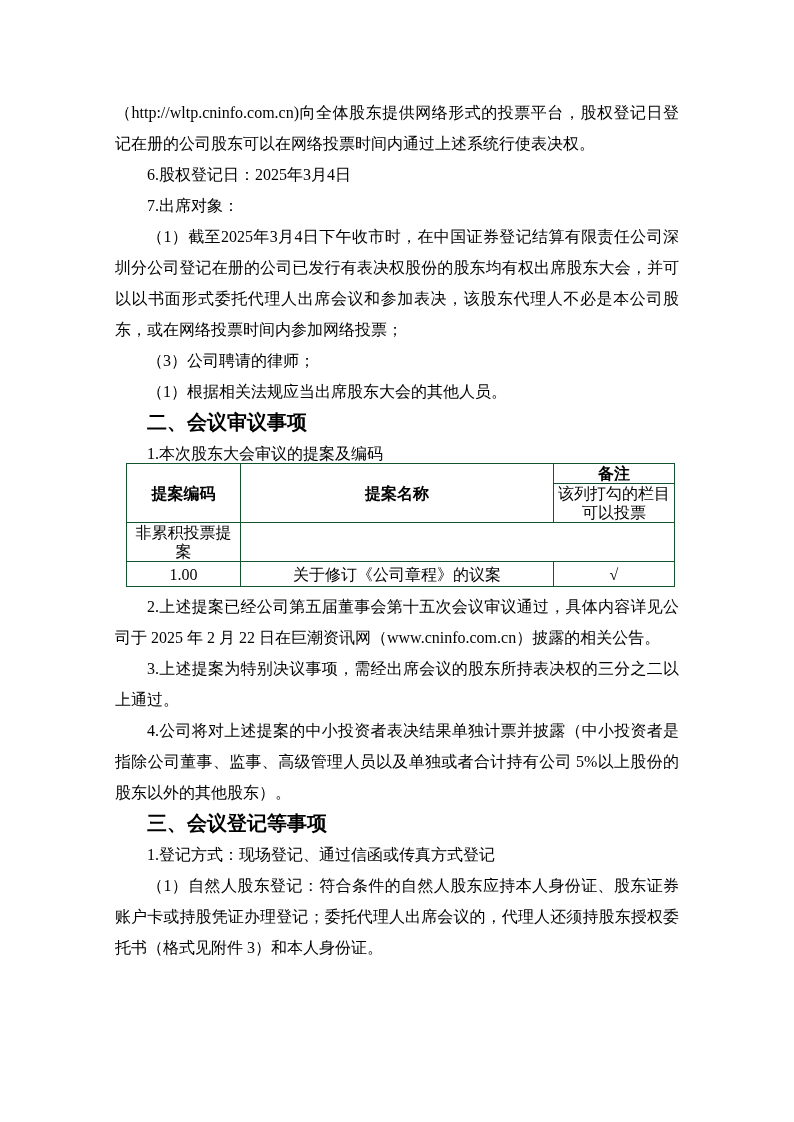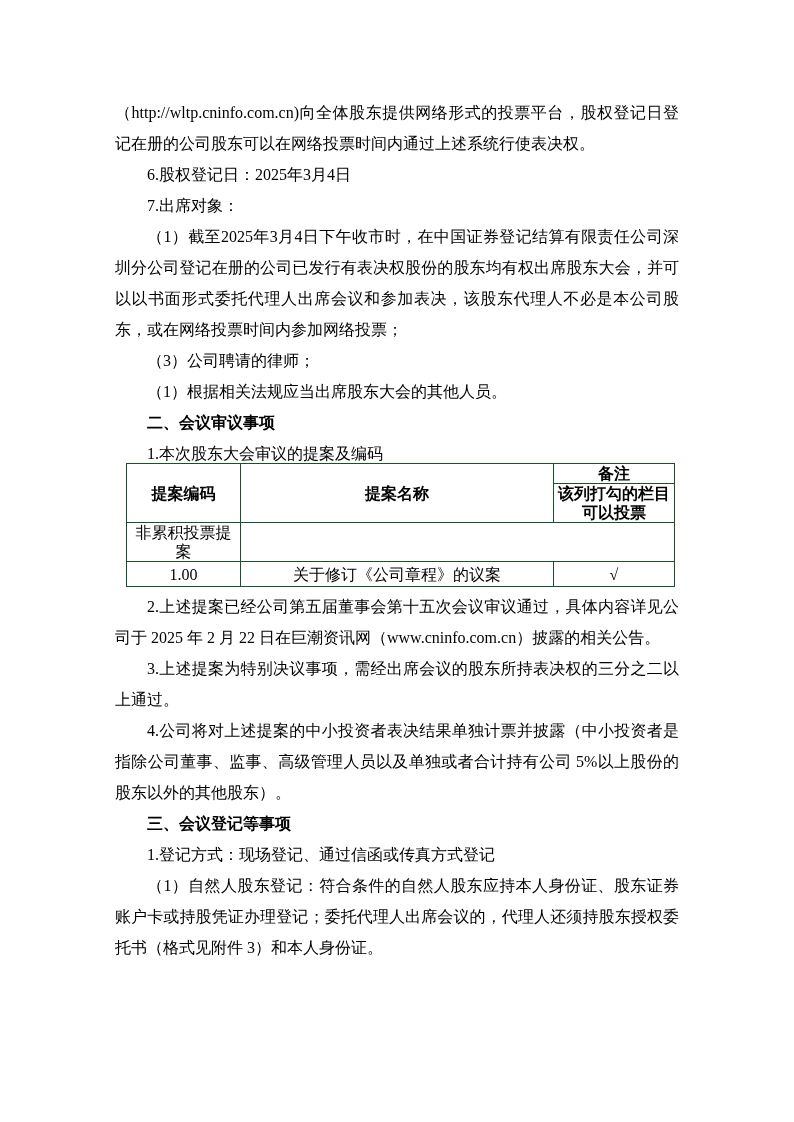--- a/index.html
+++ b/index.html
@@ -27,21 +27,21 @@
   .para {
     margin: 0;
     padding: 0;
   }
   .ind {
     text-indent: 32px;
   }
   .heading {
     margin: 0;
     padding: 0;
-    font-size: 16px;
+    font-size: 20px;
     font-weight: bold;
     text-indent: 32px;
   }
   table.proposal-table {
     border-collapse: collapse;
     table-layout: fixed;
     width: 548px;
     margin-left: 11px;
     margin-top: -6px;
     margin-bottom: 4px;
@@ -52,21 +52,21 @@
   table.proposal-table td {
     border: 1px solid #14532d;
     padding: 0 4px;
     vertical-align: middle;
     overflow: hidden;
   }
   table.proposal-table .col-code   { width: 114px; }
   table.proposal-table .col-name   { width: 313px; }
   table.proposal-table .col-remark { width: 121px; }
   tr.hrow1 td { height: 19px; font-weight: bold; }
-  tr.hrow2 td { height: 37px; font-weight: bold; }
+  tr.hrow2 td { height: 37px; font-weight: normal; }
   tr.drow1 td { height: 19px; margin-top: 35px; }
   tr.drow2 td { height: 24px; }
   td.cell-left {
     text-align: center;
     padding-left: 6px;
   }
 </style>
 </head>
 <body>
 

